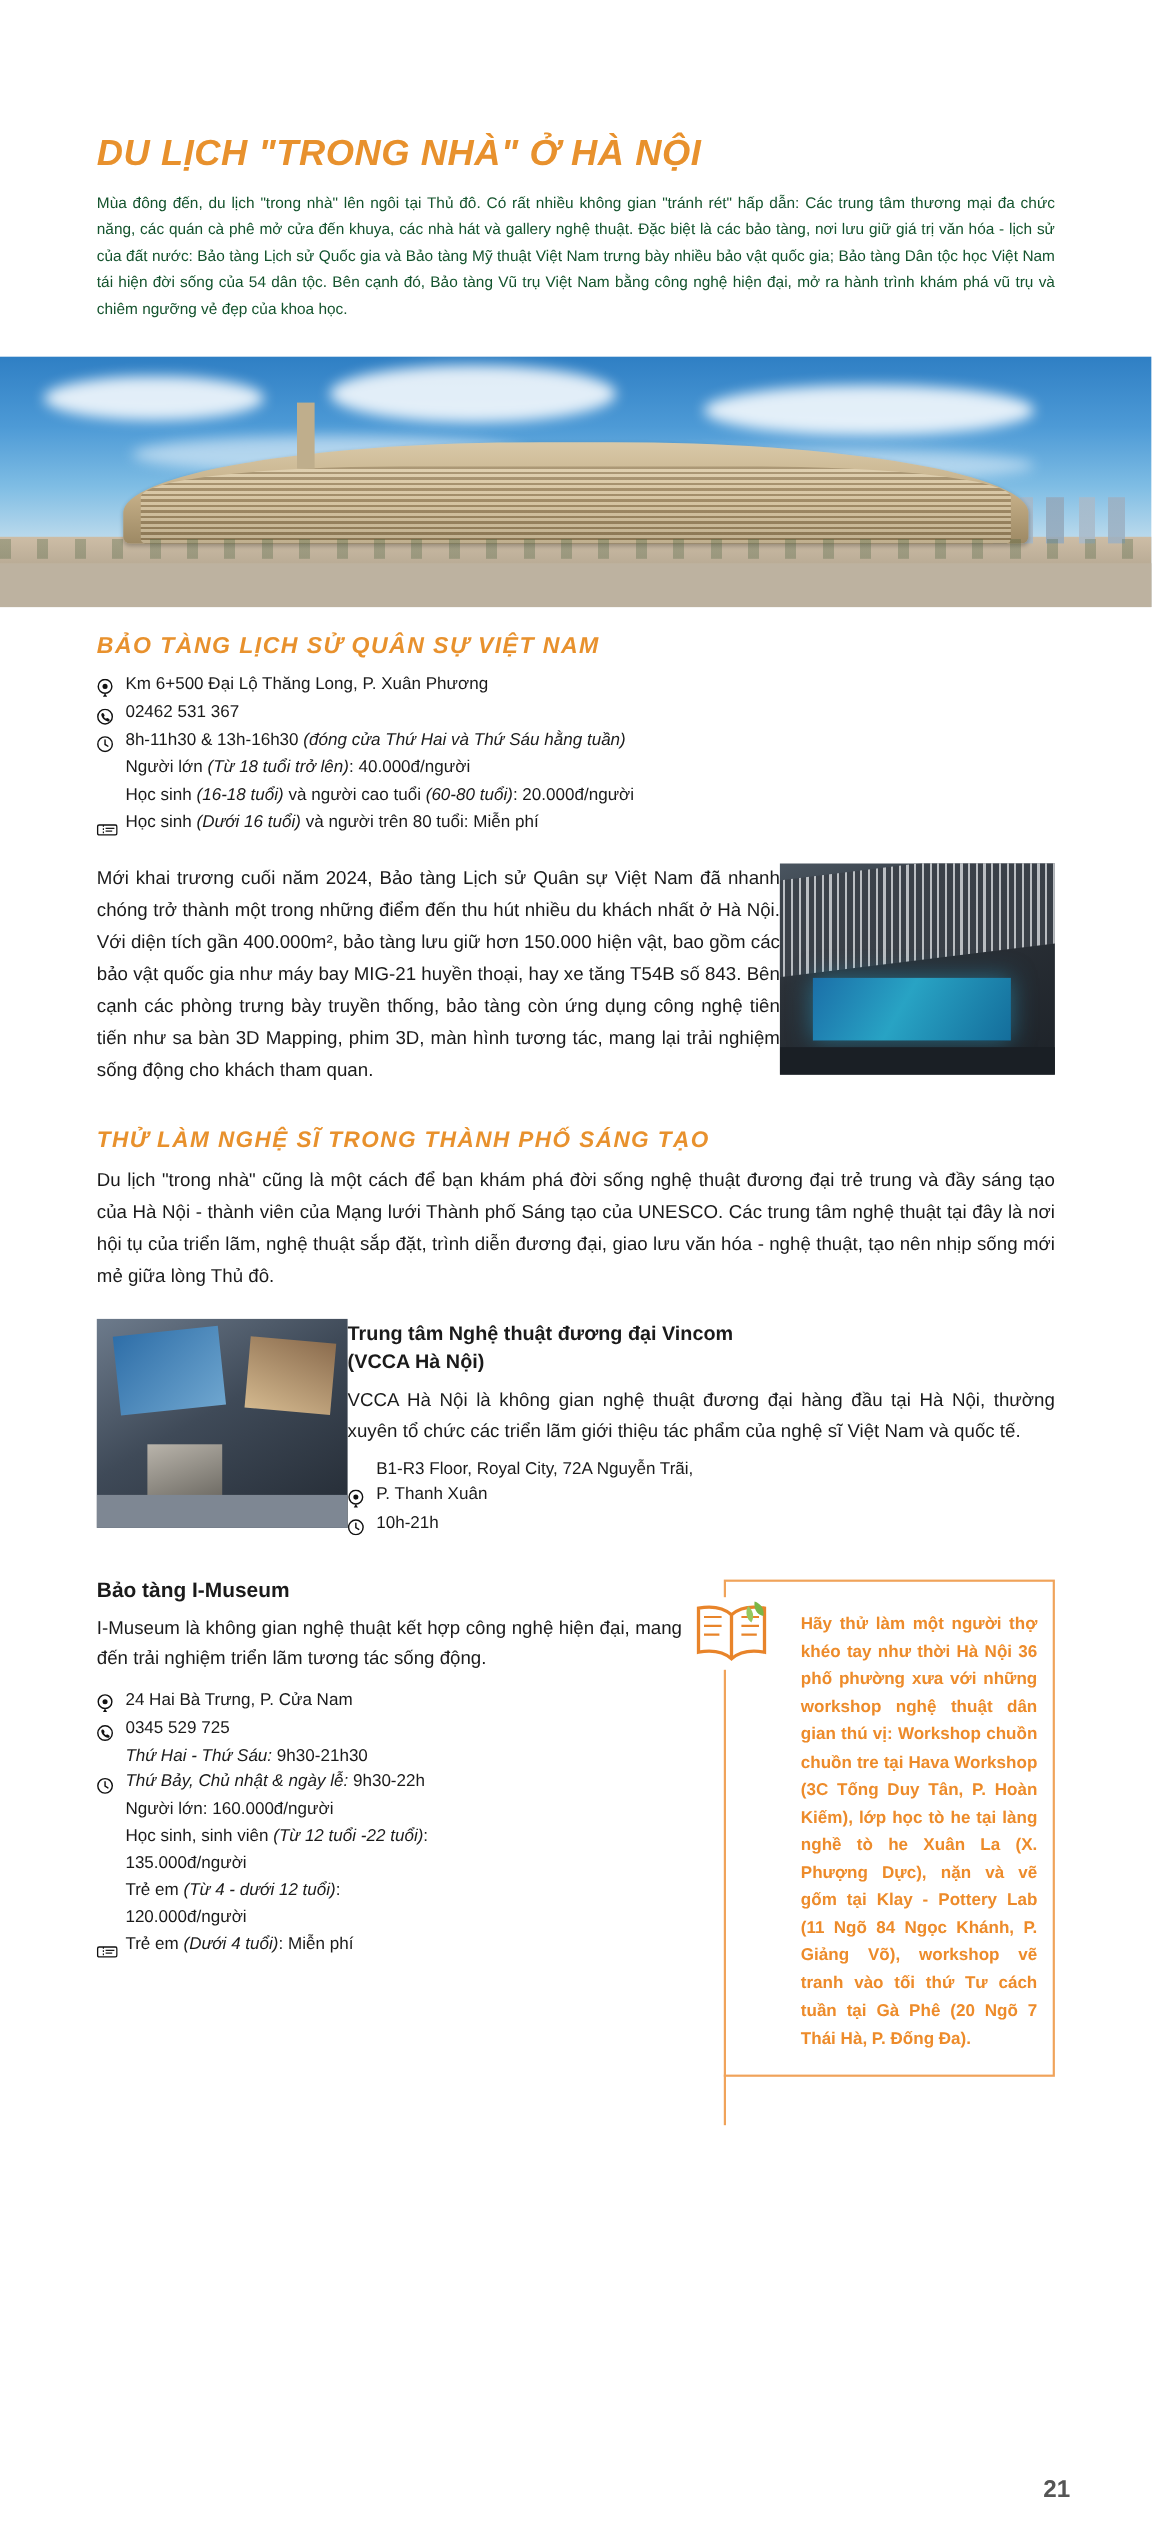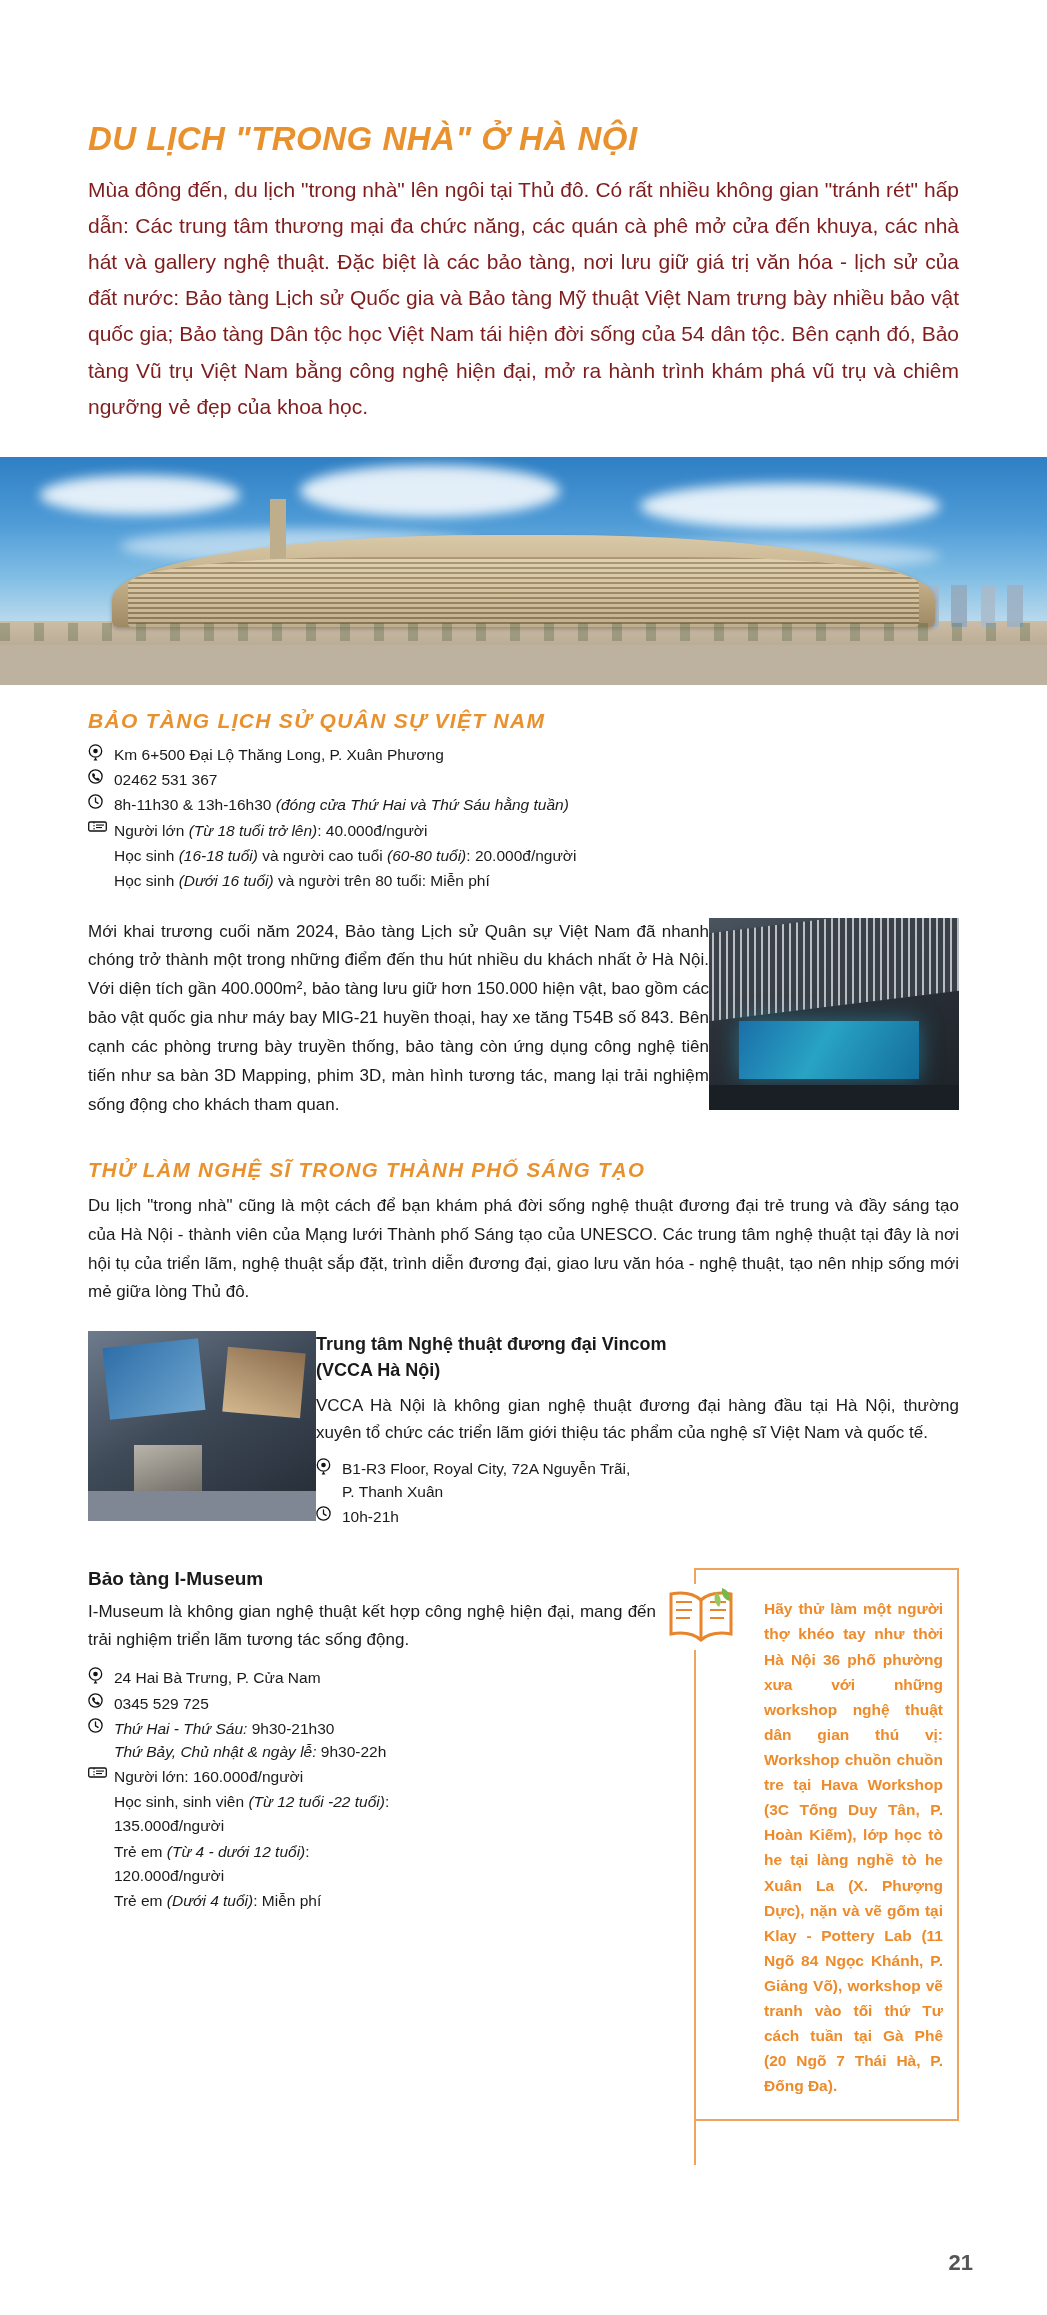--- a/index.html
+++ b/index.html
@@ -31,25 +31,25 @@
     font-weight: bold;
     font-style: italic;
     color: #e8912d;
     letter-spacing: 0.5px;
     margin: 0;
     padding-top: 120px;
     padding-bottom: 14px;
   }
 
   .intro-para {
-    font-size: 21px;
+    font-size: 14px;
     line-height: 1.72;
     text-align: justify;
     margin: 0;
-    color: #7f1d1d;
+    color: #14532d;
   }
 
   
   .hero-wrap {
     margin-top: 32px;
     width: 1047px;
     margin-left: -88px;
     height: 228px;
     position: relative;
     overflow: hidden;
@@ -150,21 +150,21 @@
   }
 
   
   .info-list {
     margin: 0;
     padding: 0;
     list-style: none;
   }
   .info-row {
     display: flex;
-    align-items: flex-start;
+    align-items: flex-end;
     font-size: 15.5px;
     line-height: 1.5;
     margin-bottom: 2px;
   }
   .info-ico {
     width: 26px;
     min-width: 26px;
     padding-top: 1px;
     color: #111;
   }
@@ -286,21 +286,21 @@
   .imuseum-body {
     font-size: 17px;
     line-height: 1.65;
     margin: 0 0 12px 0;
     text-align: justify;
   }
 
   
   .callout {
     position: relative;
-    width: 265px;
+    width: 301px;
     box-sizing: border-box;
     border: 2px solid #f0a35a;
     padding: 26px 14px 20px 68px;
     font-size: 15.5px;
     line-height: 1.62;
     color: #ed8b2a;
     font-weight: bold;
     text-align: justify;
   }
   .callout-book {

